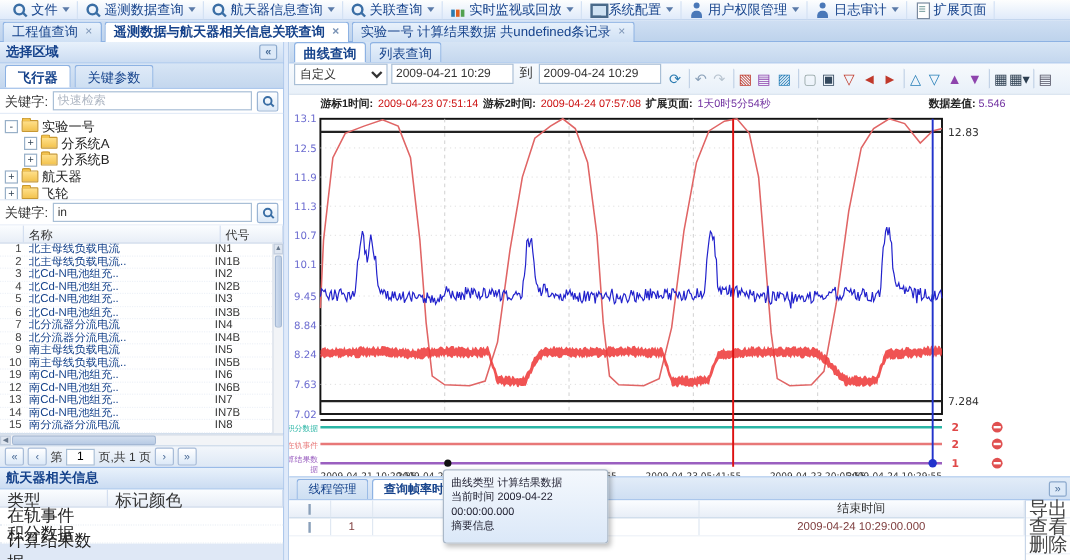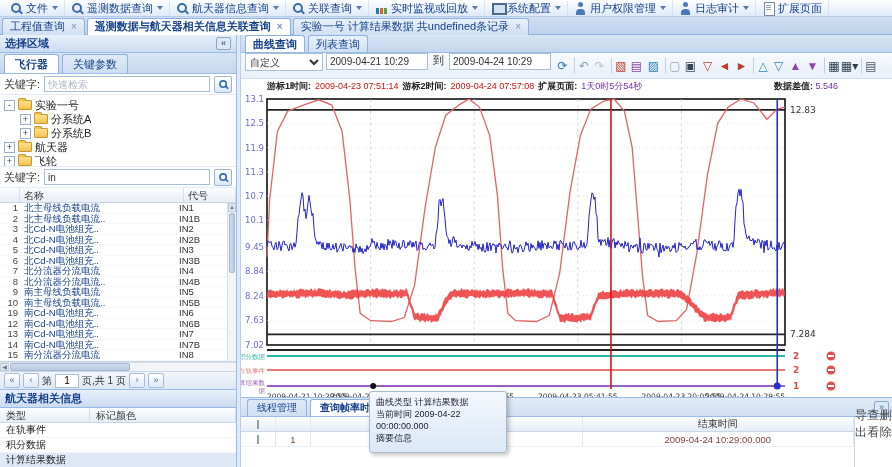--- a/index.html
+++ b/index.html
@@ -66,21 +66,21 @@
   .vscroll{position:absolute;right:0;top:15px;width:9px;height:158px;background:#f2f4f7;border-left:1px solid #d8dee8}
   .vscroll .arr{height:9px;background:#dfe6f0;border:1px solid #c2cede;font-size:6px;line-height:7px;text-align:center;color:#68788c}
   .vscroll .thumb{margin:1px;height:60px;background:linear-gradient(90deg,#cfdcee,#b8cbe4);border:1px solid #a4b8d4;border-radius:2px}
   .hscroll{height:9px;background:#f2f4f7;border-top:1px solid #d8dee8;display:flex}
   .hscroll .arr{width:9px;height:8px;background:#dfe6f0;border:1px solid #c2cede;font-size:6px;line-height:7px;text-align:center;color:#68788c}
   .hscroll .thumb{width:120px;height:8px;background:linear-gradient(#cfdcee,#b8cbe4);border:1px solid #a4b8d4;margin-left:1px;border-radius:2px}
   .pager{height:19px;background:linear-gradient(#f2f6fb,#dde8f5);border-top:1px solid #c8d6e8;border-bottom:1px solid #99bbe8;display:flex;align-items:center;padding:0 4px;gap:3px;font-size:10px;color:#333}
   .pgbtn{width:16px;height:15px;border:1px solid #a8bcd8;background:linear-gradient(#fff,#dce9f8);border-radius:2px;text-align:center;line-height:13px;color:#4a6a96;cursor:pointer;font-size:9px}
   .pager input{width:24px;height:14px;border:1px solid #a9bfd6;text-align:center;font-size:10px}
   
-  .info-tbl{font-size:10px}
+  .info-tbl{font-size:14px}
   .it-hd{display:flex;height:15px;background:linear-gradient(#fbfdff,#e8eef7);border-bottom:1px solid #c8d6e8;color:#333}
   .it-hd div{padding:1px 6px;border-right:1px solid #d4dff0}
   .it-c1{width:90px;flex:0 0 90px}
   .it-c2{flex:1}
   .irow{display:flex;height:15px;align-items:center;border-bottom:1px dotted #e8edf4;cursor:pointer}
   .irow div{padding:0 6px}
   .irow .bar{width:70px;height:4px;border-radius:1px}
   .irow.sel{background:#dfe8f6}
   
   .main{display:flex;flex-direction:column;background:#fff;position:relative}
@@ -105,21 +105,21 @@
   .btab{height:17px;padding:0 9px;border:1px solid #8db2e3;border-bottom:none;border-radius:3px 3px 0 0;background:linear-gradient(#dfeaf8,#cddff2);color:#15428b;display:flex;align-items:center;cursor:pointer;font-size:10px}
   .btab.active{background:#fff;font-weight:bold}
   .b-grid{position:absolute;left:0;right:38px;top:19px;bottom:0}
   .bg-hd{height:15px;display:flex;background:linear-gradient(#fbfdff,#e8eef7);border-bottom:1px solid #c8d6e8;font-size:10px;color:#333}
   .bg-hd div,.brow div{border-right:1px solid #e0e8f2;padding:0 17px;display:flex;align-items:center;justify-content:center}
   .b-ck{width:24px;flex:0 0 24px}
   .b-no{width:30px;flex:0 0 30px}
   .b-t{flex:1}
   .brow{display:flex;height:15px;font-size:9.5px;border-bottom:1px solid #eef2f8;color:#804040;cursor:pointer}
   .ckbox{width:9px;height:9px;border:1px solid #8aa0ba;background:#fff;display:inline-block}
-  .b-actions{position:absolute;right:0;top:19px;bottom:0;width:38px;border-left:1px solid #c8d6e8;display:flex;flex-direction:row;font-size:12px}
+  .b-actions{position:absolute;right:0;top:19px;bottom:0;width:38px;border-left:1px solid #c8d6e8;display:flex;flex-direction:column;font-size:16px}
   .b-actions span{height:15px;display:flex;align-items:center;justify-content:center;color:#444;border-bottom:1px solid #eef2f8;cursor:pointer}
   .b-collapse{position:absolute;right:3px;top:3px}
 </style>
 </head>
 <body>
 
 <div class="menubar">
   <div class="wrap">
 
       <span class="mi">

